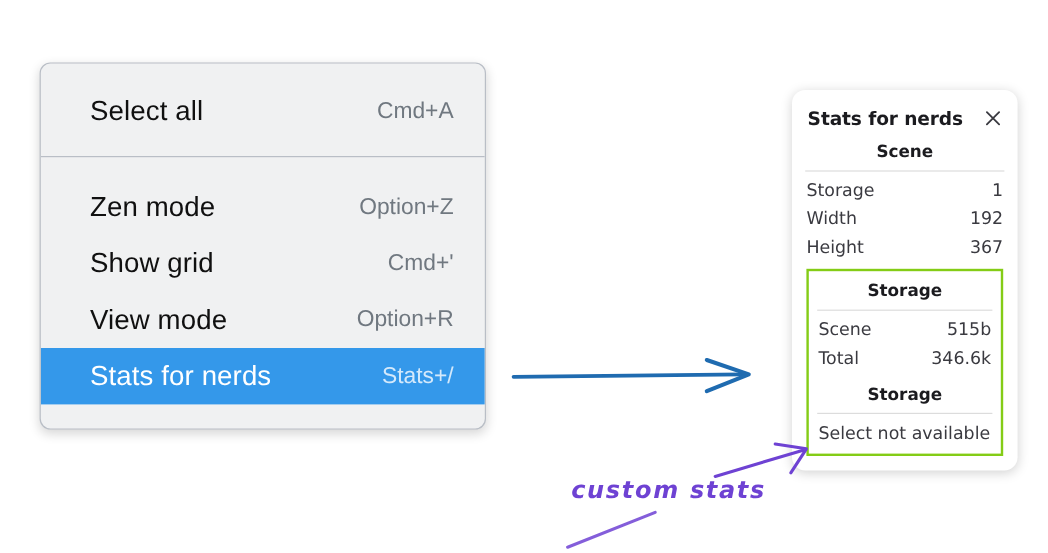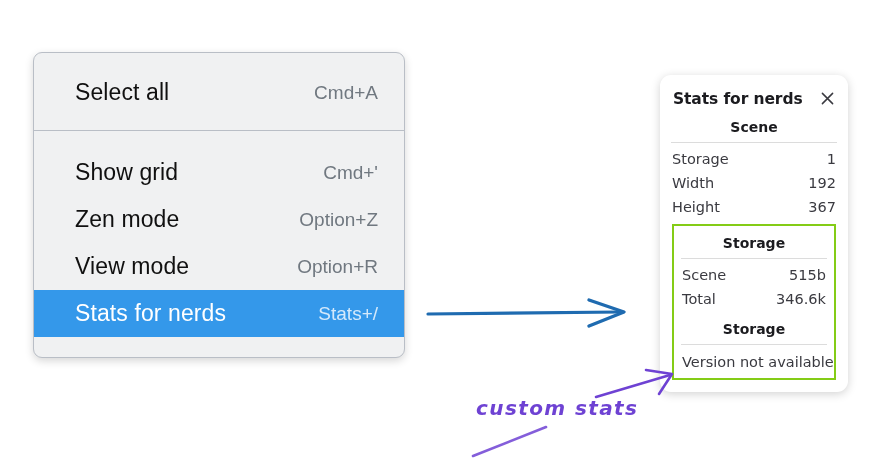--- a/index.html
+++ b/index.html
@@ -164,26 +164,26 @@
     <div class="menu-item">
       <span class="mi-label">Select all</span>
       <span class="mi-shortcut">Cmd+A</span>
     </div>
   </div>
 
   <div class="menu-sep"></div>
 
   <div class="menu-section sec-main">
     <div class="menu-item">
+      <span class="mi-label">Zen mode</span>
+      <span class="mi-shortcut">Option+Z</span>
+    </div>
+    <div class="menu-item">
       <span class="mi-label">Show grid</span>
       <span class="mi-shortcut">Cmd+'</span>
-    </div>
-    <div class="menu-item">
-      <span class="mi-label">Zen mode</span>
-      <span class="mi-shortcut">Option+Z</span>
     </div>
     <div class="menu-item">
       <span class="mi-label">View mode</span>
       <span class="mi-shortcut">Option+R</span>
     </div>
     <div class="menu-item is-selected">
       <span class="mi-label">Stats for nerds</span>
       <span class="mi-shortcut">Stats+/</span>
     </div>
   </div>
@@ -228,21 +228,21 @@
         <span class="sp-val">515b</span>
       </div>
       <div class="sp-row">
         <span class="sp-key">Total</span>
         <span class="sp-val">346.6k</span>
       </div>
 
       <div class="sp-group-title">Storage</div>
       <div class="sp-rule"></div>
 
-      <div class="sp-note">Version not available</div>
+      <div class="sp-note">Select not available</div>
     </div>
 
   </div>
 </div>
 
 <svg id="annotations" viewBox="0 0 873 461" xmlns="http://www.w3.org/2000/svg">
 
   <g>
     <path d="M428 314 L620 312" stroke="#1f6bb0" stroke-width="3.2" stroke-linecap="round" fill="none"></path>
     <path d="M589 300 L624 312 L589 326" stroke="#1f6bb0" stroke-width="3.4" fill="none" stroke-linecap="round" stroke-linejoin="round"></path>

